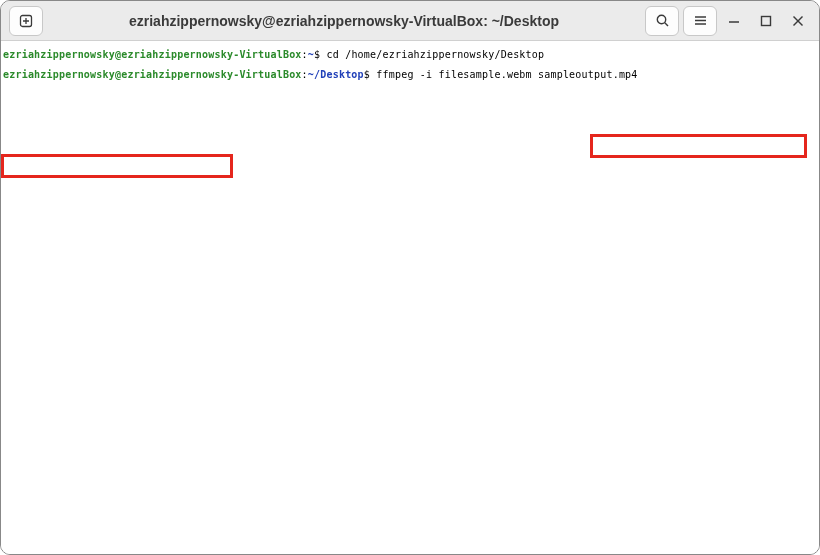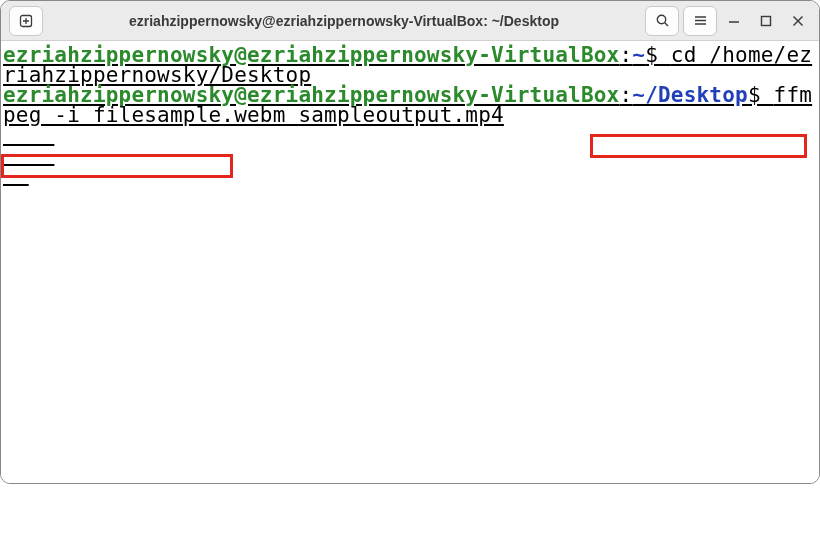--- a/index.html
+++ b/index.html
@@ -9,21 +9,21 @@
     }
     body {
       width: 820px;
       height: 555px;
       background: #ffffff;
       font-family: Arial, sans-serif;
       overflow: hidden;
     }
     .window-frame {
       width: 820px;
-      height: 484px;
+      height: 555px;
       border: 1px solid #888;
       border-radius: 10px;
       overflow: hidden;
       background: #ffffff;
       display: flex;
       flex-direction: column;
     }
     .titlebar {
       height: 40px;
       background: #ebebeb;
@@ -67,28 +67,27 @@
       align-items: center;
       justify-content: center;
       color: #3a3a3a;
       font-size: 13px;
     }
     .terminal-area {
       flex: 1;
       background: #ffffff;
       padding: 4px 2px;
       font-family: "DejaVu Sans Mono", "Liberation Mono", "Courier New", monospace;
-      font-size: 21px;
+      font-size: 10px;
       line-height: 20px;
       color: #000000;
       position: relative;
       white-space: pre-wrap;
       word-break: break-all;
       letter-spacing: 0.2px;
-      text-decoration: underline;
     }
     .c-green { color: #2b8a2b; font-weight: bold; }
     .c-blue { color: #2140b8; font-weight: bold; }
     .c-black { color: #000000; }
     .highlight-box {
       position: absolute;
       border: 3px solid #e5261d;
       background: transparent;
       pointer-events: none;
     }

